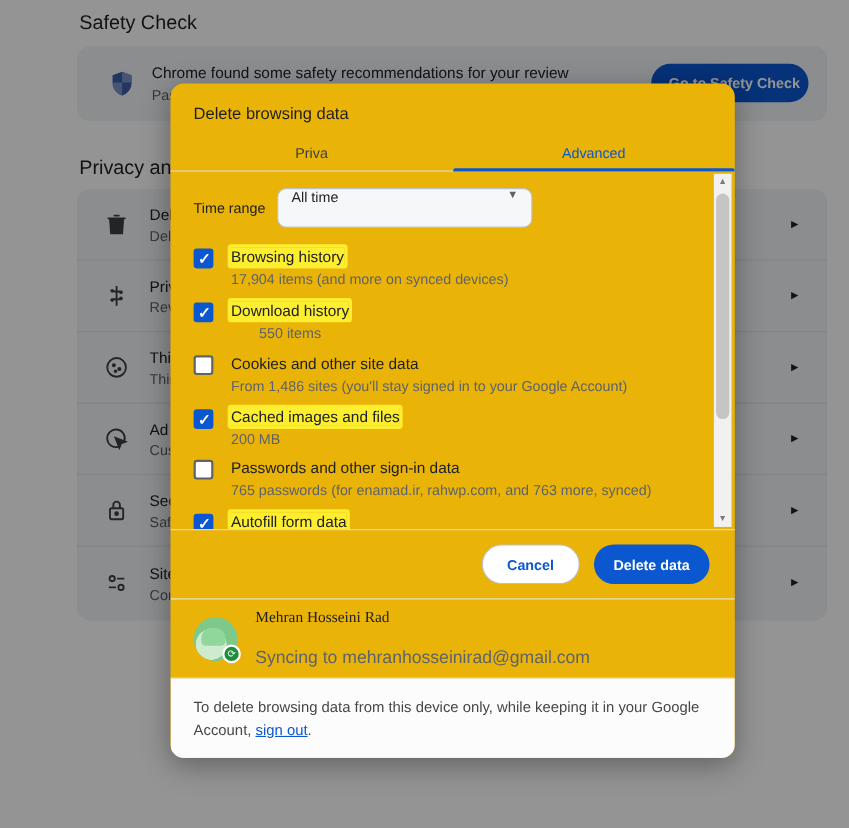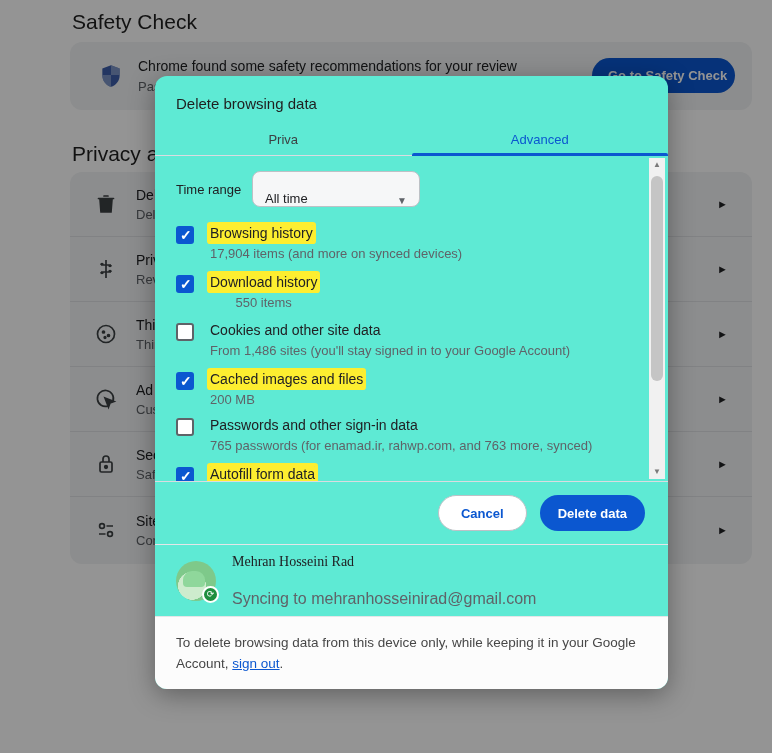--- a/index.html
+++ b/index.html
@@ -2,21 +2,21 @@
 <html><head>
 <meta charset="utf-8">
 <style>
   * { margin:0; padding:0; box-sizing:border-box; }
   html,body { width:772px; height:753px; overflow:hidden; }
   body { font-family:"Liberation Sans", sans-serif; background:#fff; position:relative; }
   .stage { position:absolute; inset:0; width:772px; height:753px; background:#fff; }
 
   
   .bg { position:absolute; inset:0; }
-  .h1 { position:absolute; left:72px; top:10px; font-size:21px; color:#1f1f1f; }
+  .h1 { position:absolute; left:72px; top:10px; font-size:18px; color:#1f1f1f; }
   .privacy-h { top:142px; }
   .safety-card { position:absolute; left:70px; top:42px; width:682px; height:68px;
     background:#f1f3f4; border-radius:12px; display:flex; align-items:center; padding:0 16px; }
   .shield { width:26px; height:26px; margin:0 14px 0 12px; flex:0 0 auto; }
   .sc-text { flex:1; overflow:hidden; }
   .sc-title { font-size:14px; font-weight:500; color:#202124; white-space:nowrap; }
   .sc-sub { font-size:13px; color:#5f6368; margin-top:5px; white-space:nowrap; }
   .btn-primary { background:#0b57d0; color:#fff; border:none; border-radius:18px;
     font-family:"Liberation Sans",sans-serif; font-size:13px; font-weight:700;
     padding:0 16px; height:35px; cursor:pointer; white-space:nowrap; }
@@ -32,39 +32,39 @@
   .row-text { flex:1; overflow:hidden; }
   .row-title { font-size:14px; color:#202124; white-space:nowrap; }
   .row-sub { font-size:13px; color:#5f6368; margin-top:4px; white-space:nowrap; }
   .chev { font-size:11px; color:#202124; flex:0 0 auto; }
 
   
   .overlay { position:absolute; inset:0; background:rgba(0,0,0,0.42); z-index:5; }
 
   
   .dialog { position:absolute; left:155px; top:76px; width:513px; height:613px;
-    background:#5eead4; border-radius:12px; z-index:10; overflow:hidden;
+    background:#eab308; border-radius:12px; z-index:10; overflow:hidden;
     box-shadow:0 6px 26px rgba(0,0,0,0.35); }
   .dlg-title { position:absolute; left:0; top:0; width:100%; height:49px;
     padding:19px 0 0 21px; font-size:15px; color:#1f1f1f; }
   .tabs { position:absolute; left:0; top:49px; width:100%; height:31px; display:flex;
     border-bottom:1px solid #dadce0; }
   .tab { flex:1; text-align:center; font-size:13px; font-weight:500; color:#3c4043;
     padding-top:7px; cursor:pointer; position:relative; }
   .tab.active { color:#0b57d0; }
   .tab.active::after { content:""; position:absolute; left:0; right:0; bottom:-1px;
     height:3px; background:#0b57d0; border-radius:2px 2px 0 0; }
 
   .scroll { position:absolute; left:0; top:80px; width:100%; height:326px;
     border-bottom:1px solid #dadce0; overflow:hidden; }
 
   .tr-row { position:absolute; left:21px; top:15px; display:flex; align-items:center; }
   .tr-label { font-size:13px; color:#202124; width:76px; }
-  .select { width:168px; height:36px; background:#f6f7f8; border:1px solid #bdc1c6;
-    border-radius:8px; display:flex; align-items:flex-end; padding:0 12px;
+  .select { width:232px; height:36px; background:#f6f7f8; border:1px solid #bdc1c6;
+    border-radius:8px; display:flex; align-items:flex-start; padding:0 12px;
     font-size:13px; color:#202124; cursor:pointer; }
   .select .caret { margin-left:auto; font-size:10px; color:#5f6368; }
 
   .item { position:absolute; left:0; width:100%; display:flex; }
   .i0 { top:68px; } .i1 { top:117px;text-align:center; } .i2 { top:165px; }
   .i3 { top:214px; } .i4 { top:260px; } .i5 { top:309px; }
   .cb { width:18px; height:18px; margin:2px 0 0 21px; flex:0 0 auto;
     border:2px solid #5f6368; border-radius:3px; background:#fff; cursor:pointer; position:relative; }
   .cb.checked { background:#0b57d0; border-color:#0b57d0; }
   .cb.checked::after { content:"✓"; position:absolute; left:2px; top:-1px;

